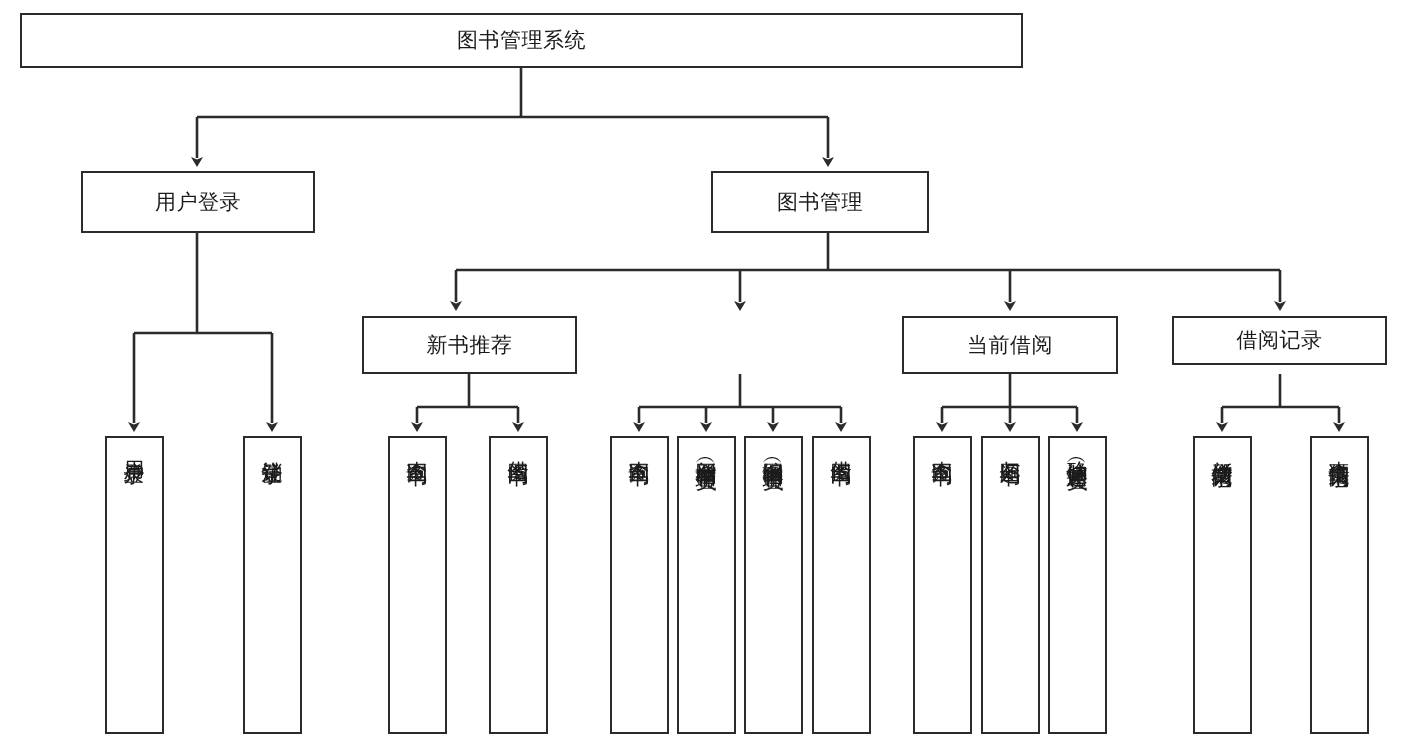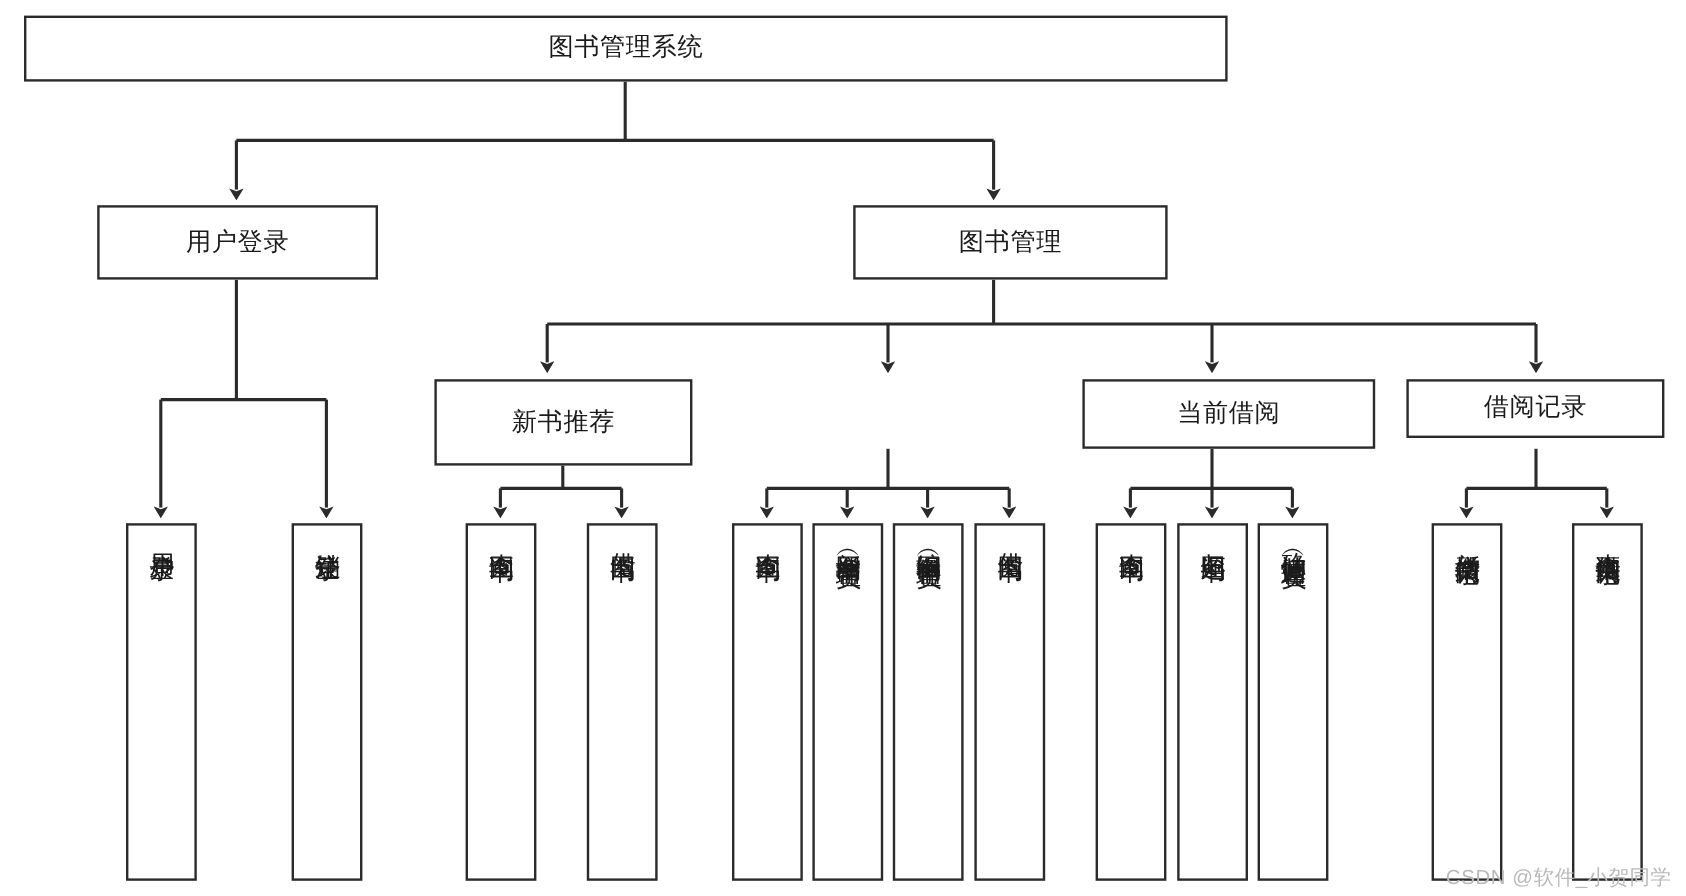--- a/index.html
+++ b/index.html
@@ -121,28 +121,28 @@
     </g>
   </svg>
 
   <div class="node horizontal" style="left:20px; top:13px; width:1003px; height:55px;">
     <span class="node-label">图书管理系统</span>
   </div>
 
   <div class="node horizontal" style="left:81px; top:171px; width:234px; height:62px;">
     <span class="node-label">用户登录</span>
   </div>
-  <div class="node horizontal" style="left:711px; top:171px; width:262px; height:62px;">
+  <div class="node horizontal" style="left:711px; top:171px; width:218px; height:62px;">
     <span class="node-label">图书管理</span>
   </div>
 
-  <div class="node horizontal" style="left:362px; top:316px; width:215px; height:72px;">
+  <div class="node horizontal" style="left:362px; top:316px; width:215px; height:58px;">
     <span class="node-label">新书推荐</span>
   </div>
-  <div class="node horizontal" style="left:902px; top:316px; width:244px; height:58px;">
+  <div class="node horizontal" style="left:902px; top:316px; width:216px; height:58px;">
     <span class="node-label">当前借阅</span>
   </div>
   <div class="node horizontal" style="left:1172px; top:316px; width:215px; height:49px;">
     <span class="node-label">借阅记录</span>
   </div>
 
   <div class="node vertical" style="left:105px; top:436px; width:59px; height:298px;">
     <span class="node-label">用户登录</span>
   </div>
   <div class="node vertical" style="left:243px; top:436px; width:59px; height:298px;">
@@ -179,15 +179,14 @@
     <span class="node-label">确认归还（管理员）</span>
   </div>
 
   <div class="node vertical" style="left:1193px; top:436px; width:59px; height:298px;">
     <span class="node-label">新增借阅记录</span>
   </div>
   <div class="node vertical" style="left:1310px; top:436px; width:59px; height:298px;">
     <span class="node-label">查询借阅记录</span>
   </div>
 
-  <div class="watermark">CSDN @软件_小贺同学</div>
 
 </div>
 
 </body></html>

